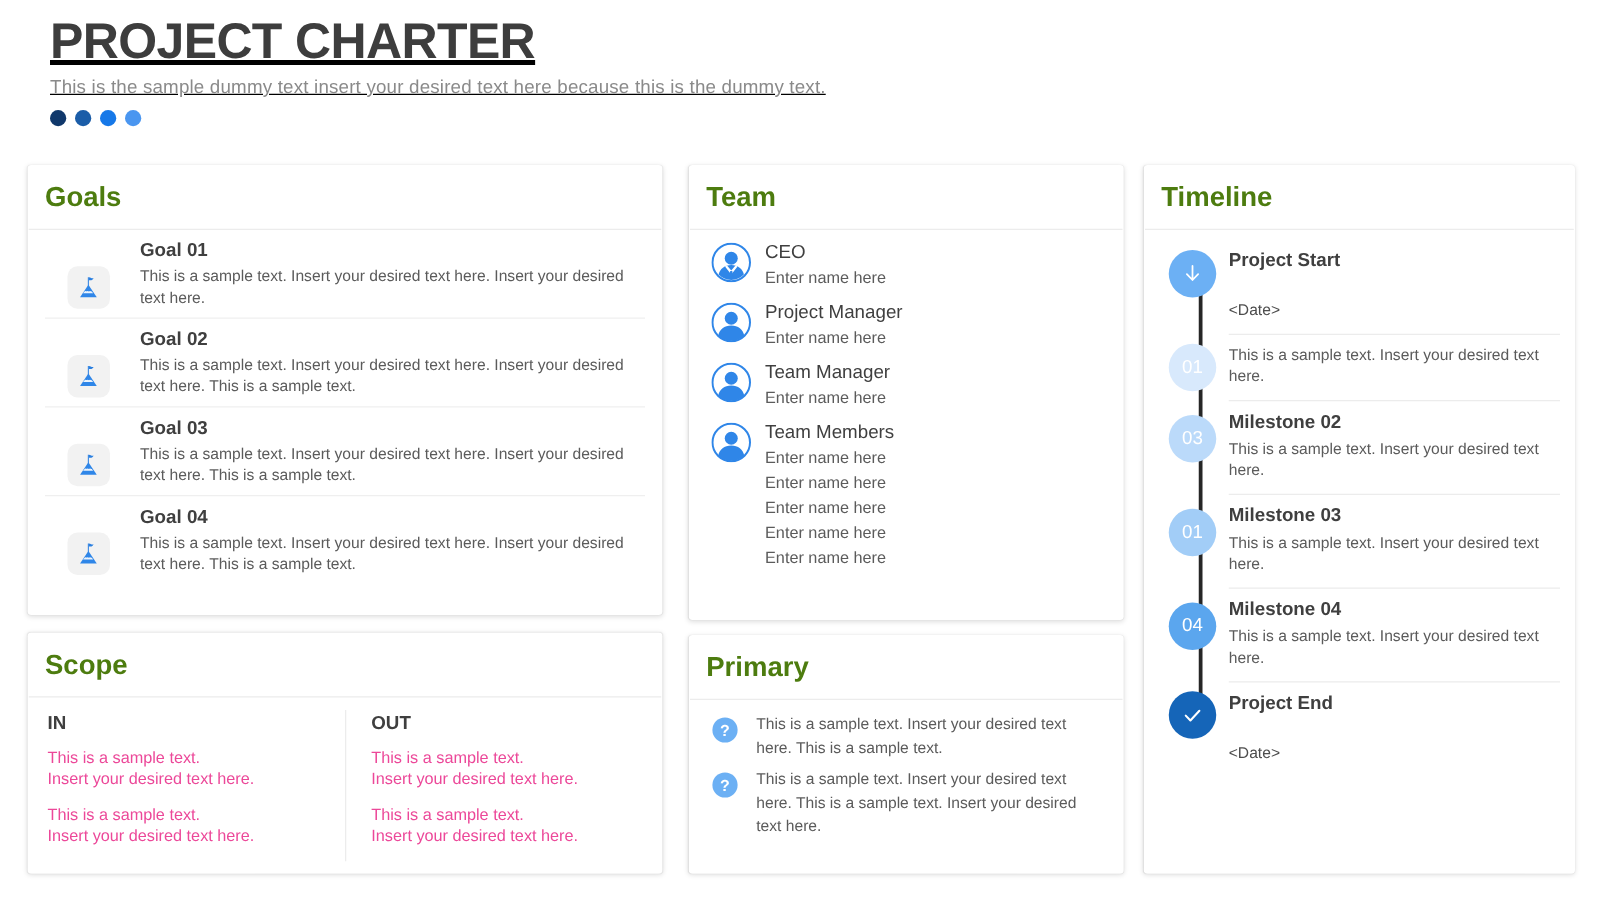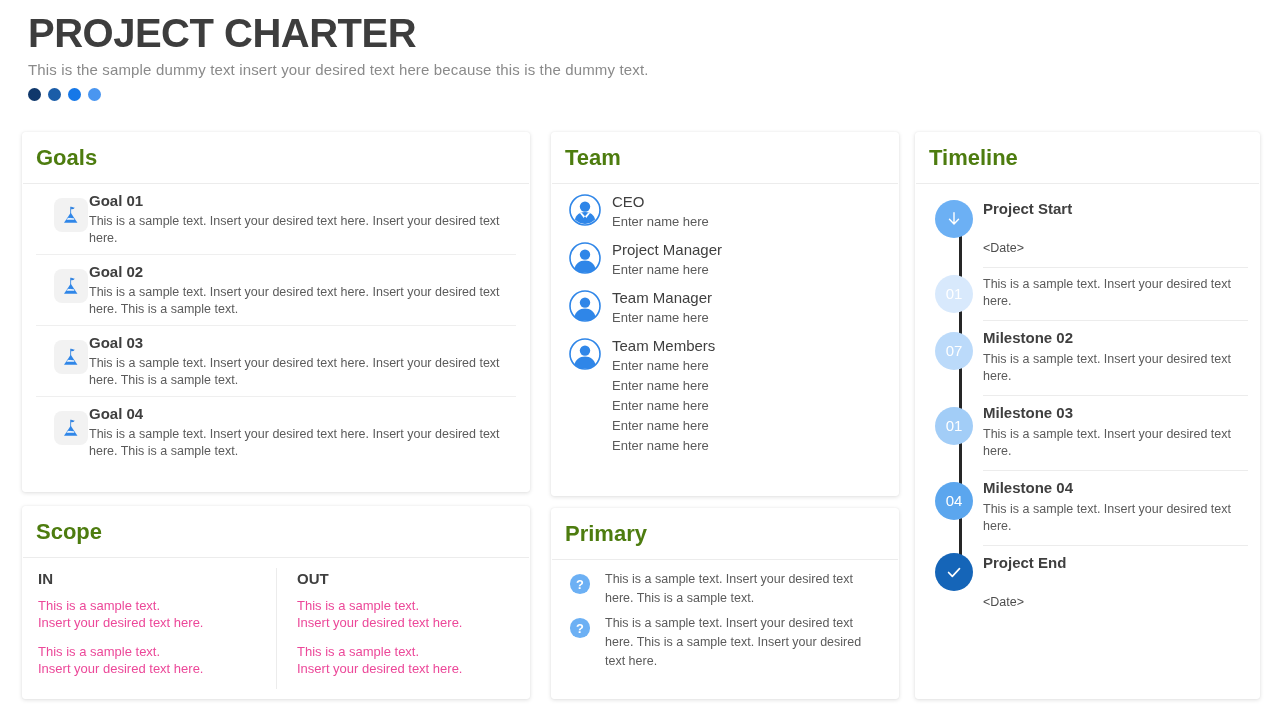--- a/index.html
+++ b/index.html
@@ -5,21 +5,21 @@
   * { box-sizing: border-box; margin: 0; padding: 0; }
   html, body {
     width: 1280px; height: 720px;
     background: #ffffff;
     font-family: "Liberation Sans", sans-serif;
     overflow: hidden;
   }
   .page { position: relative; width: 1280px; height: 720px; background: #fff; }
 
   
-  .header { position: absolute; left: 28px; top: 10px; width: 1000px; }
+  .header { position: absolute; left: 40px; top: 10px; width: 1000px; text-decoration: underline; }
   .title {
     font-size: 40px; font-weight: bold; letter-spacing: -0.5px;
     color: #3d3d3d; line-height: 46px;
   }
   .subtitle {
     font-size: 15px; color: #8a8a8a; line-height: 20px;
     margin-top: 4px; letter-spacing: 0.15px;
   }
   .dots { margin-top: 8px; display: flex; gap: 7px; }
   .dots i { display: block; width: 13px; height: 13px; border-radius: 50%; }
@@ -36,21 +36,21 @@
   .card-rule { height: 1px; background: #ececec; margin: 0 1px; }
 
   #card-goals    { left: 22px;  top: 132px; width: 508px; height: 360px; }
   #card-team     { left: 551px; top: 132px; width: 348px; height: 364px; }
   #card-timeline { left: 915px; top: 132px; width: 345px; height: 567px; }
   #card-scope    { left: 22px;  top: 506px; width: 508px; height: 193px; }
   #card-primary  { left: 551px; top: 508px; width: 348px; height: 191px; }
 
   
   .goal-list { padding: 0 14px; }
-  .goal-row { display: flex; gap: 1px; padding: 6px 0 7px 18px; }
+  .goal-row { display: flex; gap: 24px; padding: 6px 0 7px 18px; align-items: flex-end; }
   .goal-row + .goal-row { border-top: 1px solid #efefef; }
   .goal-ico {
     flex: 0 0 auto; width: 34px; height: 34px; border-radius: 8px;
     background: #f2f2f2; display: flex; align-items: center; justify-content: center;
     margin-top: 8px;
   }
   .goal-txt { flex: 1 1 auto; }
   .goal-name { font-size: 15px; font-weight: bold; color: #3f3f3f; line-height: 22px; }
   .goal-desc { font-size: 12.5px; color: #5b5b5b; line-height: 17px; margin-top: 1px; }
 
@@ -256,21 +256,21 @@
                 <span>01</span>
               </div>
             </div>
             <div class="tl-body">
               <div class="tl-sub">This is a sample text. Insert your desired text here.</div>
             </div>
           </div>
           <div class="tl-row">
             <div class="tl-mark">
               <div class="tl-bubble" style="background:#bbdafa;top:12px">
-                <span>07</span>
+                <span>03</span>
               </div>
             </div>
             <div class="tl-body">
               <div class="tl-head">Milestone 02</div>
               <div class="tl-sub">This is a sample text. Insert your desired text here.</div>
             </div>
           </div>
           <div class="tl-row">
             <div class="tl-mark">
               <div class="tl-bubble" style="background:#a2cdf7;top:12px">

